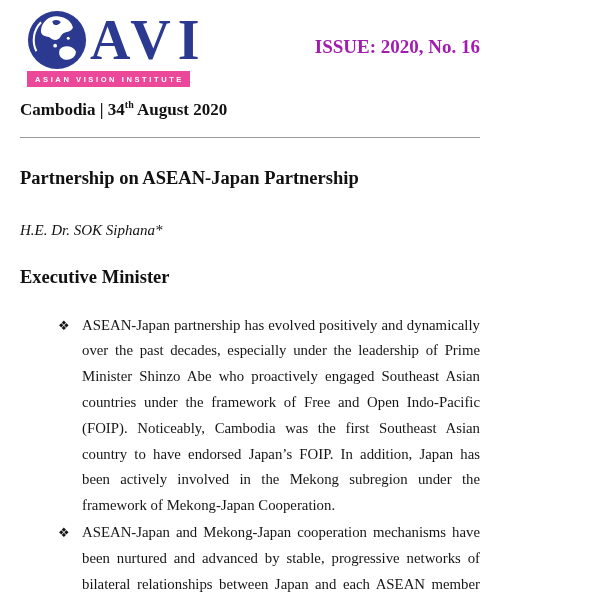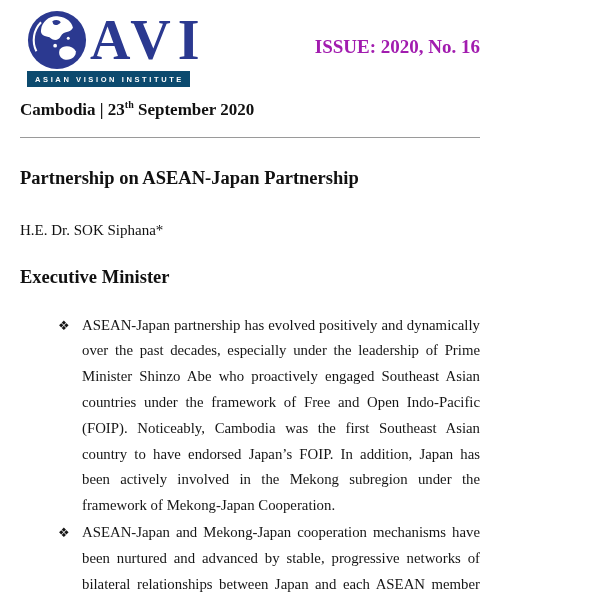--- a/index.html
+++ b/index.html
@@ -25,21 +25,21 @@
   .logo-avi {
     font-size: 56px;
     font-weight: bold;
     color: #2b3990;
     letter-spacing: 7px;
     line-height: 60px;
     margin-left: 3px;
   }
   .logo-banner {
     width: 163px;
-    background: #0c4a6e;
+    background: #ec4899;
     color: #ffffff;
     font-family: "Liberation Sans", sans-serif;
     font-size: 7.5px;
     font-weight: bold;
     letter-spacing: 2.6px;
     text-align: center;
     padding: 4px 0 3px 2px;
     margin-top: 1px;
   }
   .issue {
@@ -77,20 +77,21 @@
   
   .article-title {
     margin-top: 29px;
     font-size: 18.5px;
     font-weight: bold;
     line-height: 22px;
   }
   .author {
     margin-top: 33px;
     font-size: 15px;
+    font-style: italic;
   }
   .section-heading {
     margin-top: 28px;
     font-size: 18.5px;
     font-weight: bold;
   }
   .bullet-list {
     list-style: none;
     margin-top: 25px;
     padding-left: 38px;
@@ -130,21 +131,21 @@
           <circle cx="44" cy="30" r="1.6" fill="#ffffff"></circle>
         </svg>
         <div class="logo-avi">AVI</div>
       </div>
       <div class="logo-banner">ASIAN VISION INSTITUTE</div>
     </div>
     <div class="issue">ISSUE: 2020, No. 16</div>
   </div>
 
 
-  <div class="dateline"><span>Cambodia | 23</span><sup>th</sup><span> September 2020</span></div>
+  <div class="dateline"><span>Cambodia | 34</span><sup>th</sup><span> August 2020</span></div>
 
   <hr class="rule">
 
   <div class="article-title">Partnership on ASEAN-Japan Partnership</div>
 
   <div class="author">H.E. Dr. SOK Siphana*</div>
 
   <div class="section-heading">Executive Minister</div>
 
   <ul class="bullet-list">

